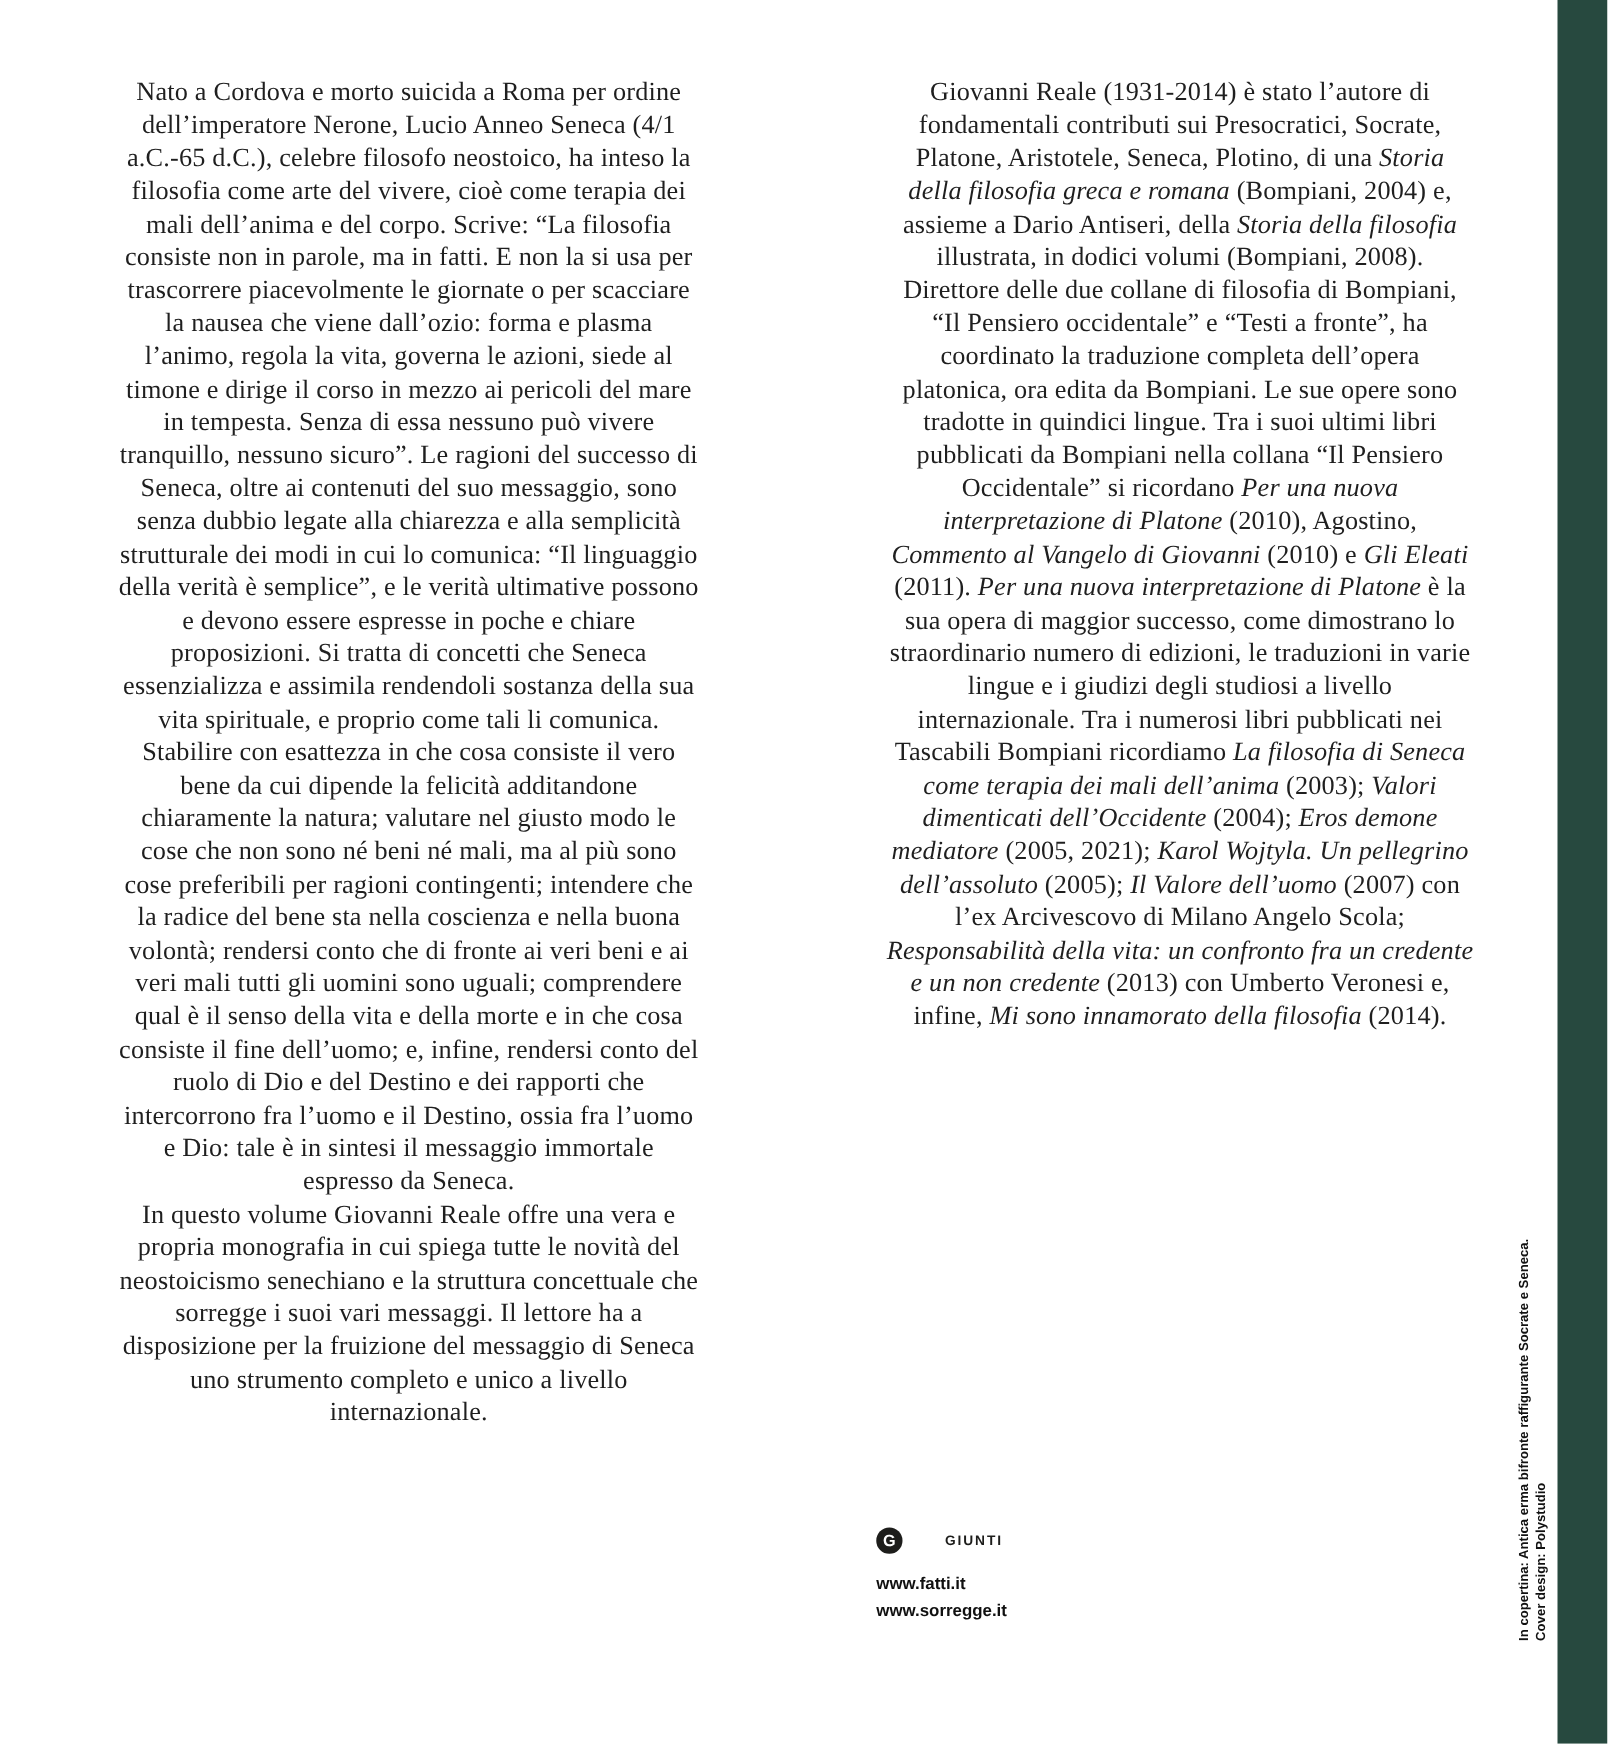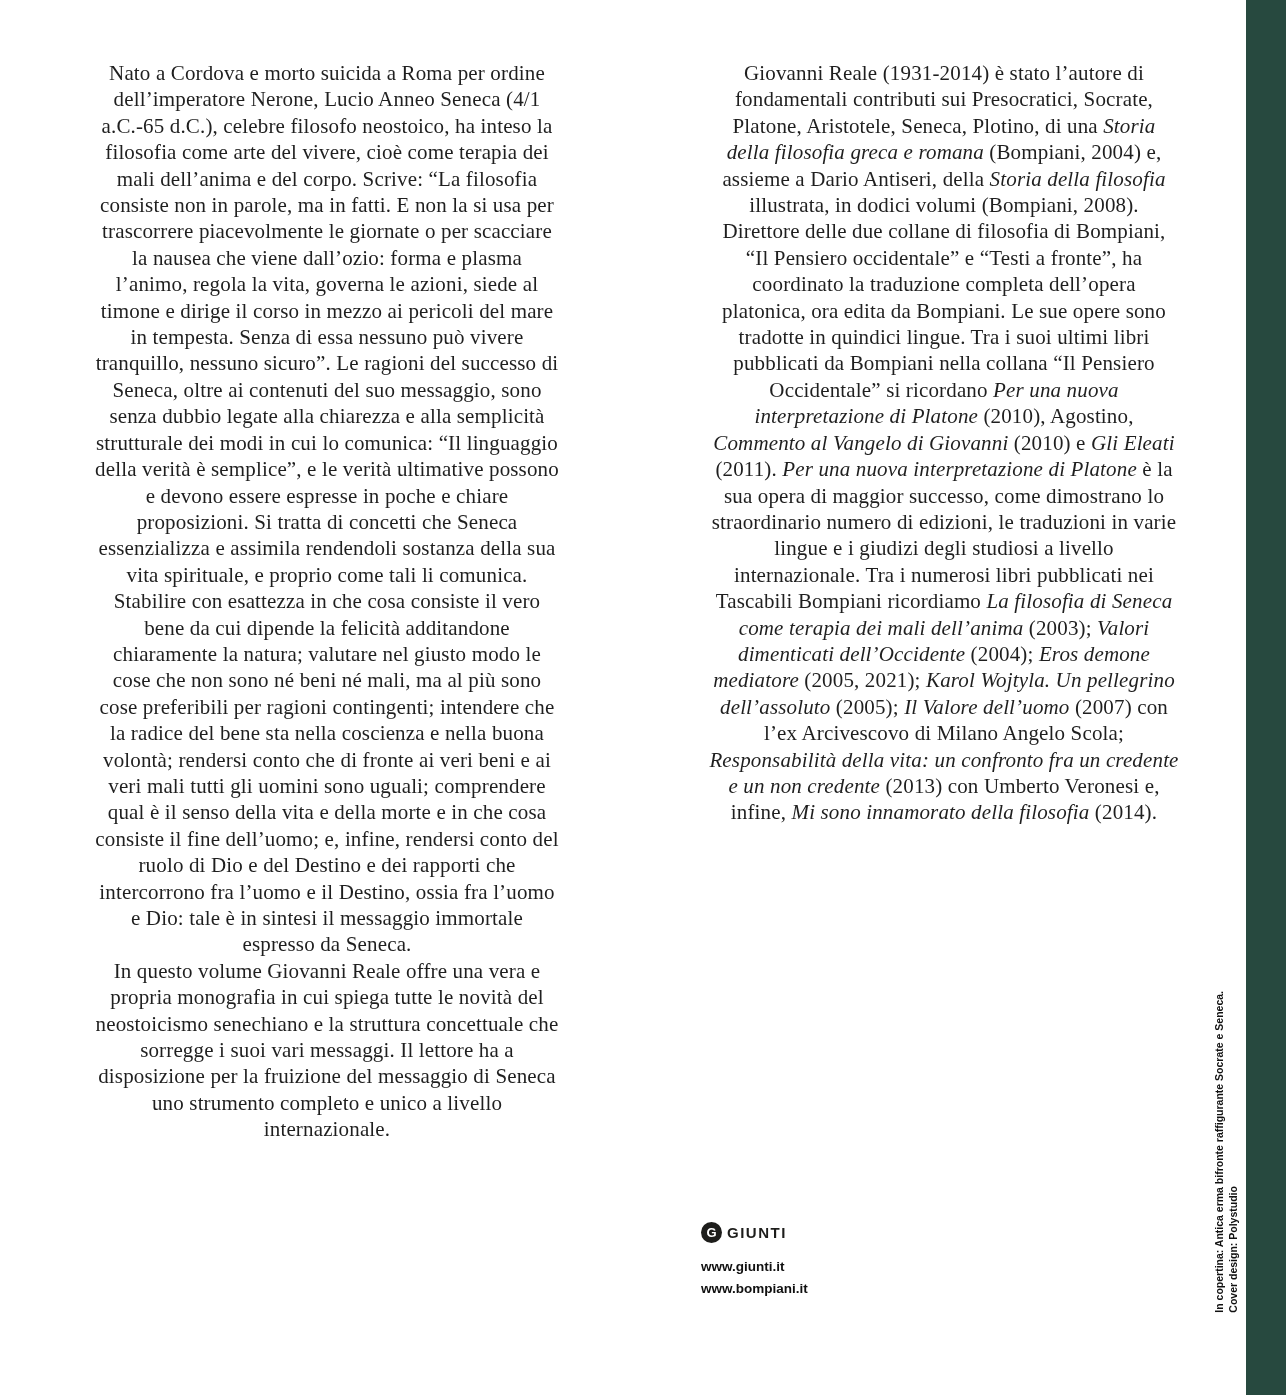--- a/index.html
+++ b/index.html
@@ -59,23 +59,24 @@
     color: #ffffff;
     display: inline-flex;
     align-items: center;
     justify-content: center;
     font-weight: bold;
     font-size: 13px;
     font-family: "Liberation Sans", sans-serif;
   }
   .logo-text {
     font-weight: bold;
-    font-size: 15px;
+    font-size: 11px;
     letter-spacing: 1.5px;
     color: #1d1d1b;
+    margin-left: 29px;
   }
   .sites {
     margin-top: 13px;
     font-weight: bold;
     font-size: 13.5px;
     line-height: 1.65;
     color: #101010;
   }
 </style>
 </head>
@@ -90,22 +91,22 @@
 <div class="text-col col-right">
   <p><span>Giovanni Reale (1931-2014) è stato l’autore di fondamentali contributi sui Presocratici, Socrate, Platone, Aristotele, Seneca, Plotino, di una </span><i>Storia della filosofia greca e romana</i><span> (Bompiani, 2004) e, assieme a Dario Antiseri, della </span><i>Storia della filosofia</i><span> illustrata, in dodici volumi (Bompiani, 2008). Direttore delle due collane di filosofia di Bompiani, “Il Pensiero occidentale” e “Testi a fronte”, ha coordinato la traduzione completa dell’opera platonica, ora edita da Bompiani. Le sue opere sono tradotte in quindici lingue. Tra i suoi ultimi libri pubblicati da Bompiani nella collana “Il Pensiero Occidentale” si ricordano </span><i>Per una nuova interpretazione di Platone</i><span> (2010), Agostino, </span><i>Commento al Vangelo di Giovanni</i><span> (2010) e </span><i>Gli Eleati</i><span> (2011). </span><i>Per una nuova interpretazione di Platone</i><span> è la sua opera di maggior successo, come dimostrano lo straordinario numero di edizioni, le traduzioni in varie lingue e i giudizi degli studiosi a livello internazionale. Tra i numerosi libri pubblicati nei Tascabili Bompiani ricordiamo </span><i>La filosofia di Seneca come terapia dei mali dell’anima</i><span> (2003); </span><i>Valori dimenticati dell’Occidente</i><span> (2004); </span><i>Eros demone mediatore</i><span> (2005, 2021); </span><i>Karol Wojtyla. Un pellegrino dell’assoluto</i><span> (2005); </span><i>Il Valore dell’uomo</i><span> (2007) con l’ex Arcivescovo di Milano Angelo Scola; </span><i>Responsabilità della vita: un confronto fra un credente e un non credente</i><span> (2013) con Umberto Veronesi e, infine, </span><i>Mi sono innamorato della filosofia</i><span> (2014).</span></p>
 </div>
 
 <div class="publisher">
   <div class="logo-row">
     <span class="logo-circle">G</span>
     <span class="logo-text">GIUNTI</span>
   </div>
   <div class="sites">
-    <div>www.giunti.it</div>
-    <div>www.bompiani.it</div>
+    <div>www.fatti.it</div>
+    <div>www.sorregge.it</div>
   </div>
 </div>
 
 <div class="credits">
   <div>In copertina: Antica erma bifronte raffigurante Socrate e Seneca.</div>
   <div>Cover design: Polystudio</div>
 </div>
 
 <div class="spine" style="background: rgb(39, 73, 63);"></div>
 

